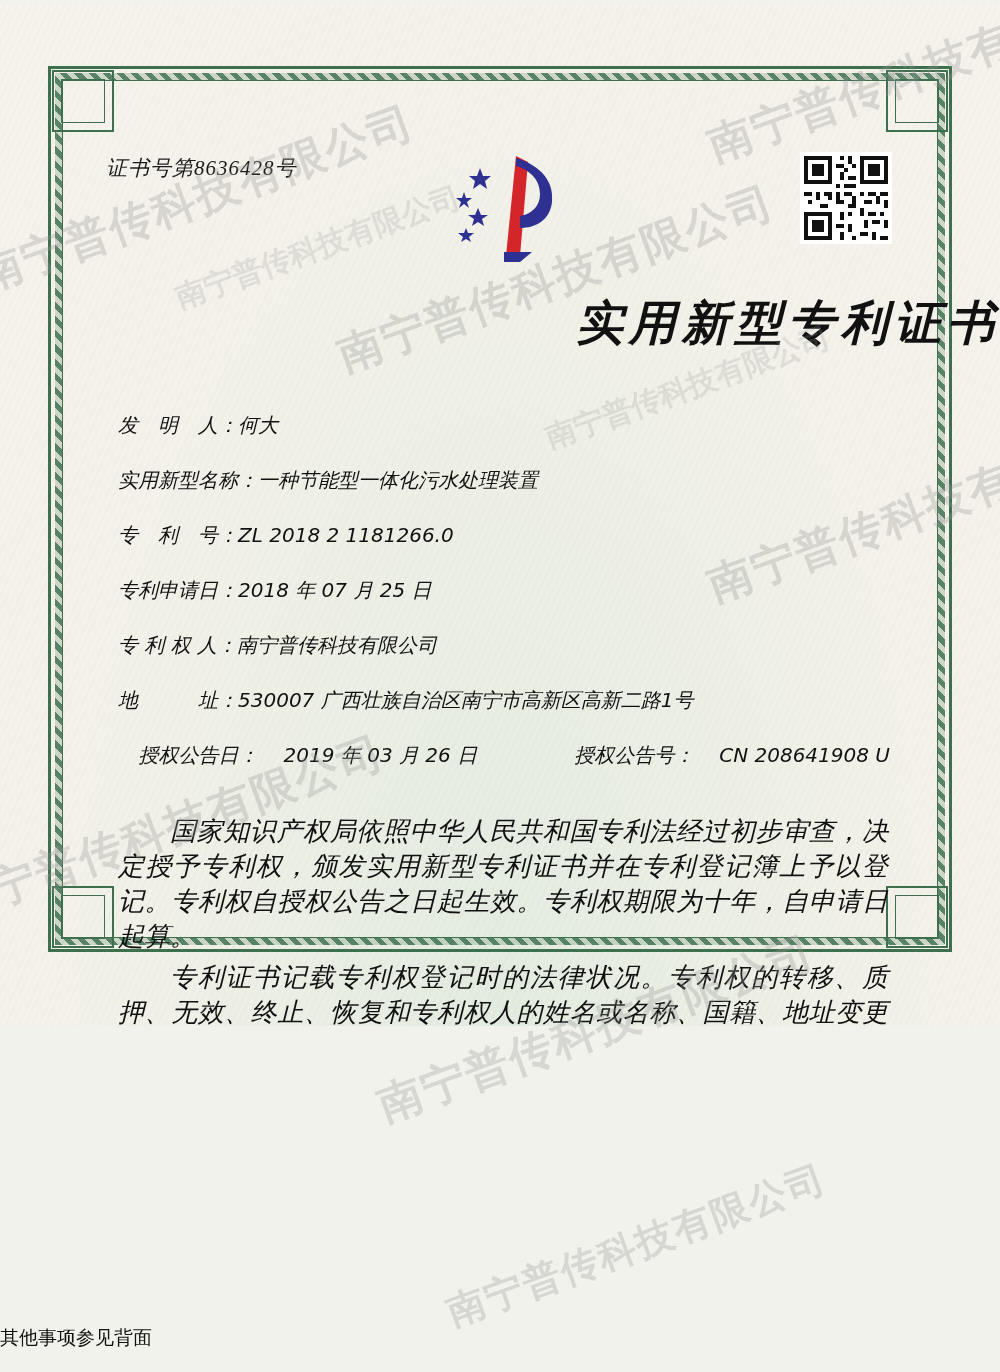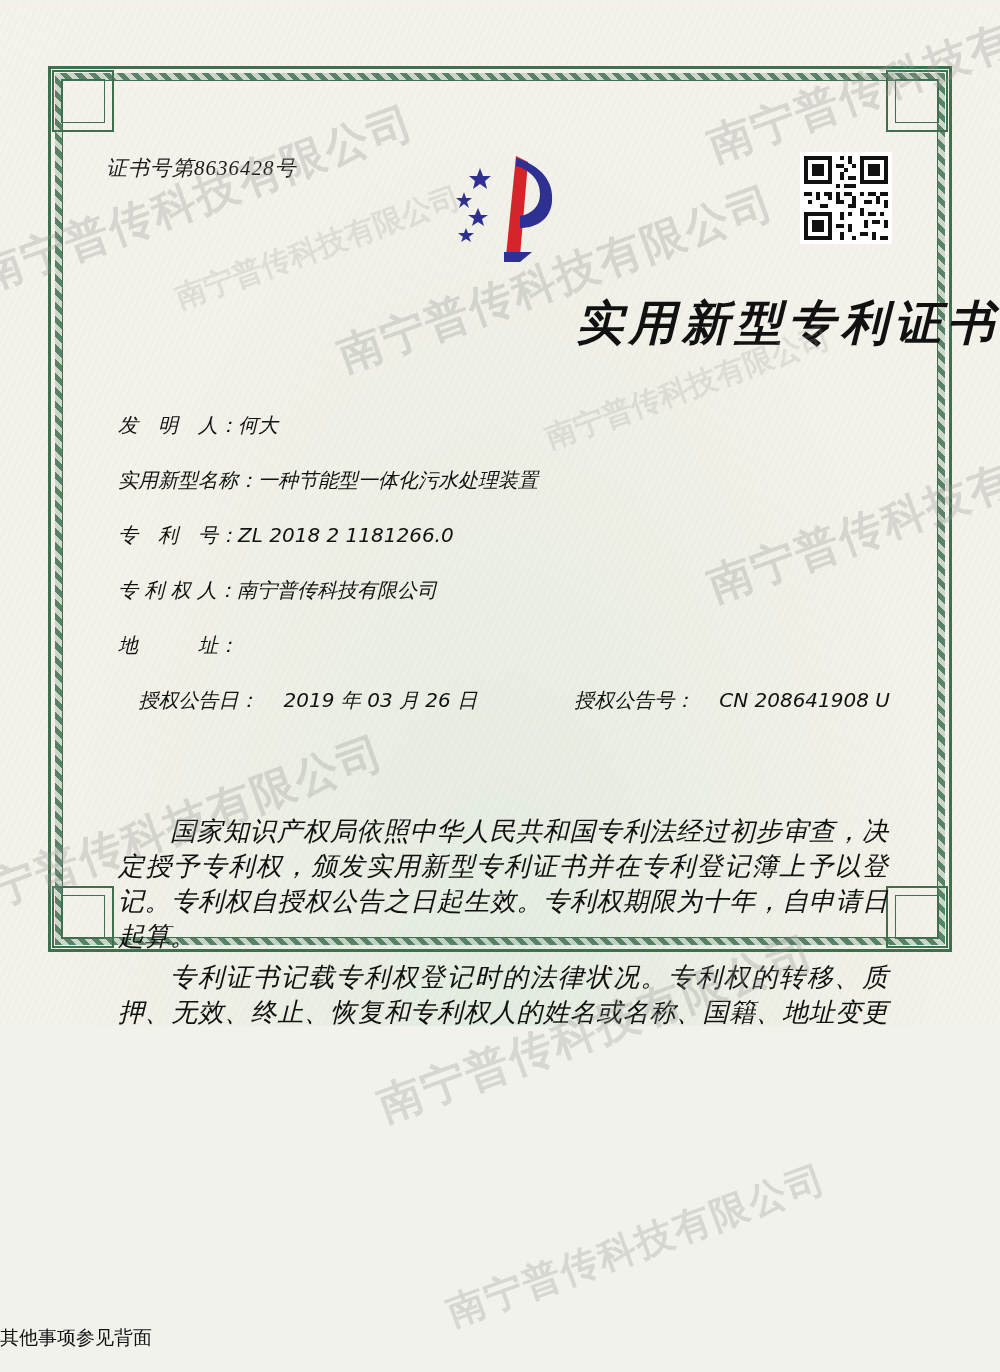--- a/index.html
+++ b/index.html
@@ -271,25 +271,30 @@
     </div>
     <div class="row">
       <span class="lbl">实用新型名称：</span>
       <span class="val">一种节能型一体化污水处理装置</span>
     </div>
     <div class="row">
       <span class="lbl">专　利　号：</span>
       <span class="val">ZL 2018 2 1181266.0</span>
     </div>
     <div class="row">
+      <span class="lbl">专利申请日：</span>
+      <span class="val">2018 年 07 月 25 日</span>
+    </div>
+    <div class="row">
       <span class="lbl">专 利 权 人：</span>
       <span class="val">南宁普传科技有限公司</span>
     </div>
     <div class="row">
       <span class="lbl">地　　　址：</span>
+      <span class="val">530007 广西壮族自治区南宁市高新区高新二路1号</span>
     </div>
     <div class="row two">
       <span class="lbl">授权公告日：</span>
       <span class="val">2019 年 03 月 26 日</span>
       <span class="lbl second-lbl">授权公告号：</span>
       <span class="val">CN 208641908 U</span>
     </div>
   </div>
 
   <div class="para">

